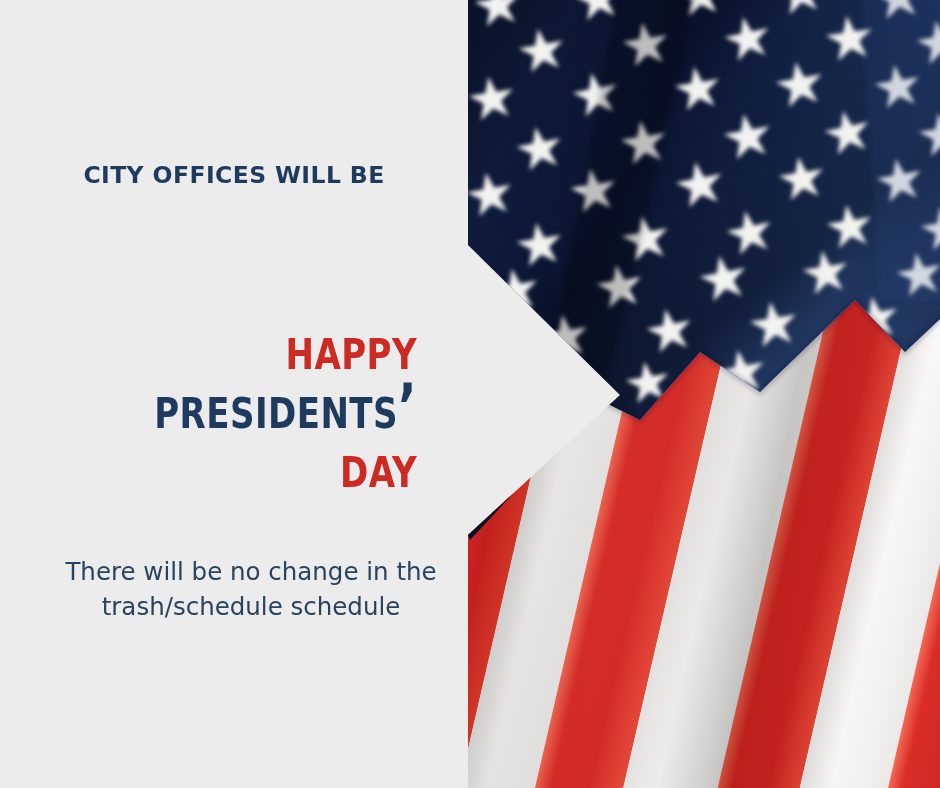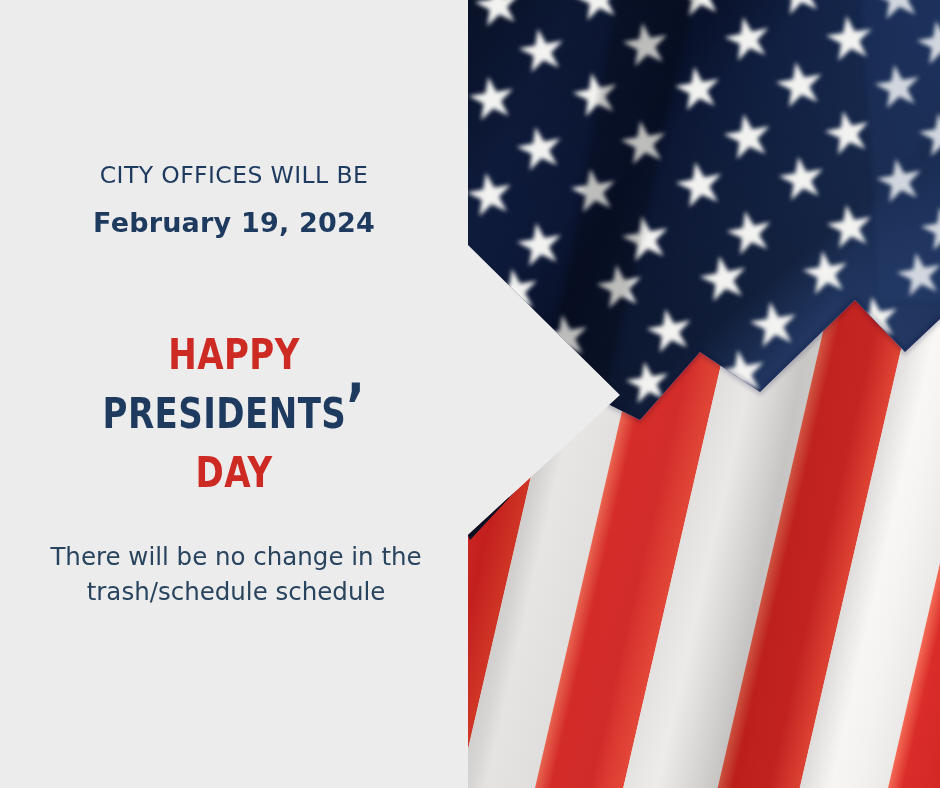--- a/index.html
+++ b/index.html
@@ -57,21 +57,21 @@
   .closure-block {
     position: absolute;
     left: 26px;
     top: 160px;
     width: 416px;
     text-align: center;
   }
 
   .closure-line {
     font-family: "DejaVu Sans", sans-serif;
-    font-weight: normal;
+    font-weight: bold;
     font-size: 23.5px;
     letter-spacing: 0.4px;
     line-height: 1.32;
     color: #1E3A5F;
     margin: 0;
   }
 
   .closure-date {
     font-family: "DejaVu Sans", sans-serif;
     font-weight: bold;
@@ -81,21 +81,21 @@
     color: #1E3A5F;
     margin: 14px 0 0 0;
   }
 
   
   .headline {
     position: absolute;
     left: 26px;
     top: 318px;
     width: 416px;
-    text-align: center;
+    text-align: right;
   }
 
   .headline-line {
     display: block;
     font-family: "DejaVu Sans Condensed", "Liberation Sans Narrow", "DejaVu Sans", sans-serif;
     font-weight: bold;
     font-stretch: condensed;
     font-variant: small-caps;
     text-transform: lowercase;
     letter-spacing: 0.5px;
@@ -128,21 +128,21 @@
     position: absolute;
     left: 20px;
     top: 538px;
     width: 428px;
     text-align: center;
     font-family: "DejaVu Sans", sans-serif;
     font-weight: normal;
     font-size: 24.5px;
     line-height: 1.42;
     color: #29445E;
-    margin: 2px;
+    margin: 17px;
   }
 </style>
 </head>
 <body>
 
 <div class="poster">
 
   <div class="flag-art">
     <svg class="flag-svg" viewBox="0 0 940 788" preserveAspectRatio="none">
       <defs>
@@ -287,21 +287,20 @@
       <g>
         <polyline points="440,470 600,400 640,420 700,352 760,392 855,300 905,352 960,300" fill="none" stroke="#0A1430" stroke-opacity="0.22" stroke-width="5" filter="url(#softBlur)"></polyline>
       </g>
     </svg>
   </div>
 
   <div class="text-col">
 
     <div class="closure-block">
       <p class="closure-line">CITY OFFICES WILL BE</p>
-      <p class="closure-date">February 19, 2024</p>
     </div>
 
     <div class="headline">
       <span class="headline-line hl-happy">Happy</span>
       <span class="headline-line hl-presidents">Presidents’</span>
       <span class="headline-line hl-day">Day</span>
     </div>
 
     <p class="subnote">
       <span>There will be no change in the</span><br>

